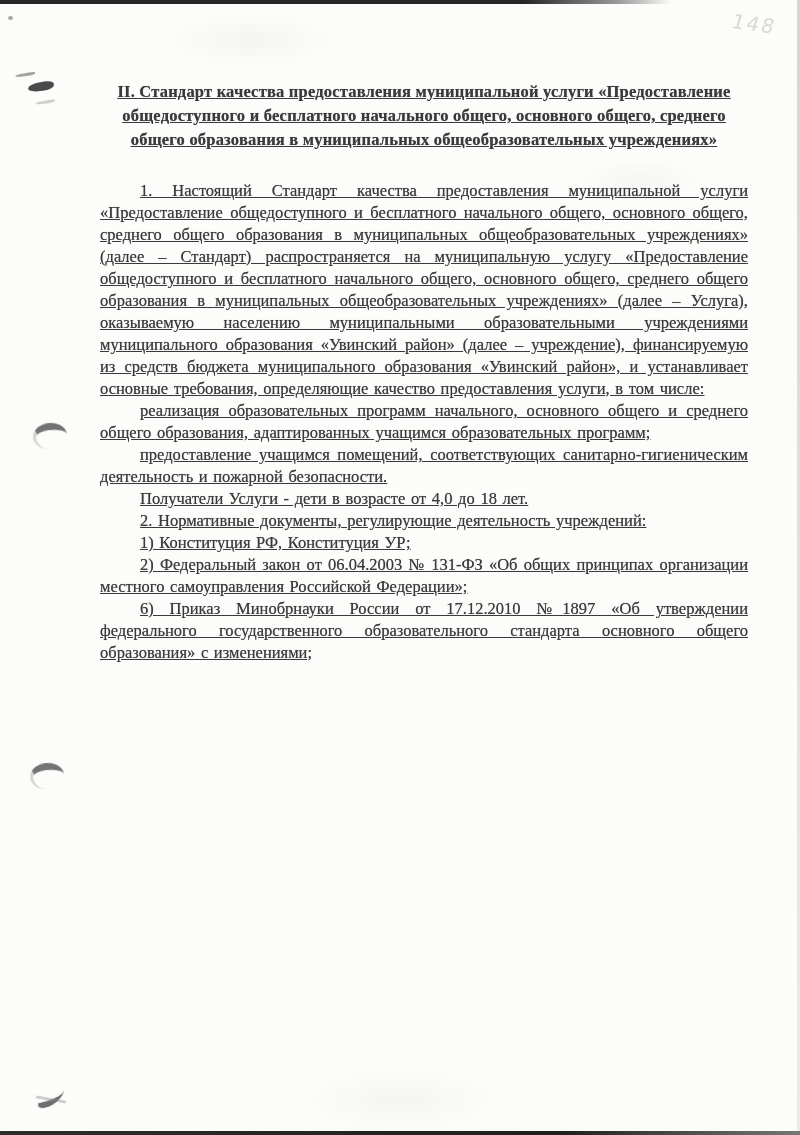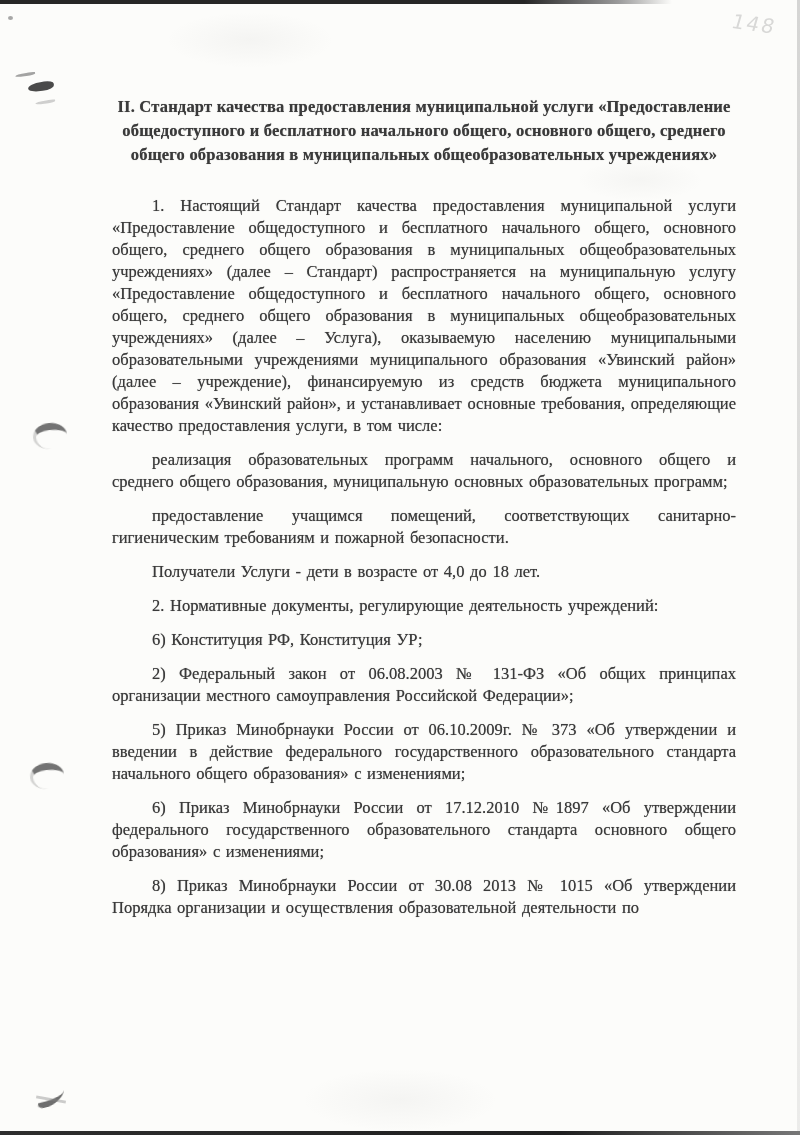--- a/index.html
+++ b/index.html
@@ -11,33 +11,34 @@
   
   .page{
     position:absolute;inset:0;
     background:
       radial-gradient(ellipse 120px 40px at 250px 40px, rgba(120,120,120,0.06), transparent 70%),
       radial-gradient(ellipse 90px 30px at 640px 180px, rgba(120,120,120,0.05), transparent 70%),
       radial-gradient(ellipse 140px 45px at 400px 1100px, rgba(120,120,120,0.06), transparent 70%),
       #fcfcfa;
   }
   .content{
-    position:absolute;left:100px;top:95px;width:648px;
+    position:absolute;left:100px;top:80px;width:648px;
     color:#3a3a3a;
     font-size:16.5px;line-height:22px;
     text-shadow:0 0 0.7px rgba(70,70,70,0.75);
+    text-decoration:underline;
   }
   .title{
     font-weight:bold;text-align:center;
     line-height:24px;
     margin:0 10px 28px 10px;
     letter-spacing:0.2px;
   }
   .body p{
-    margin:12px;text-align:justify;text-indent:40px;
+    margin:0;text-align:justify;text-indent:40px;
     word-spacing:1.5px;
   }
   
   .edge-top{
     position:absolute;left:0;top:0;width:672px;height:4px;
     background:linear-gradient(to right,#262626 78%, #9a9a9a 92%, transparent);
   }
   .edge-bottom{
     position:absolute;left:0;bottom:0;width:800px;height:4px;
     background:linear-gradient(to right,#2e2e2e, #1f1f1f 70%, #777);
@@ -106,25 +107,23 @@
   <div class="pencil-mark"></div>
   <div class="hole hole1"></div>
   <div class="hole hole2"></div>
   <div class="check-mark"></div>
   <div class="check-tail"></div>
 
   <div class="content">
     <p class="title">II. Стандарт качества предоставления муниципальной  услуги «Предоставление общедоступного и бесплатного начального общего, основного общего, среднего общего образования в муниципальных общеобразовательных учреждениях»</p>
     <div class="body">
       <p>1. Настоящий Стандарт качества предоставления муниципальной услуги «Предоставление общедоступного и бесплатного начального общего, основного общего, среднего общего образования в муниципальных общеобразовательных учреждениях» (далее – Стандарт) распространяется на муниципальную услугу «Предоставление общедоступного и бесплатного начального общего, основного общего, среднего общего образования в муниципальных общеобразовательных учреждениях» (далее – Услуга), оказываемую населению муниципальными образовательными учреждениями муниципального образования «Увинский район» (далее – учреждение), финансируемую из средств бюджета муниципального образования «Увинский район», и устанавливает основные требования, определяющие качество предоставления услуги, в том числе:</p>
-      <p>реализация образовательных программ начального, основного общего и среднего общего образования, муниципальную основных образовательных программ;</p>
-      <p>предоставление учащимся помещений, соответствующих санитарно-гигиеническим требованиям и пожарной безопасности.</p>
+      <p>реализация образовательных программ начального, основного общего и среднего общего образования, адаптированных учащимся образовательных программ;</p>
+      <p>предоставление учащимся помещений, соответствующих санитарно-гигиеническим деятельность и пожарной безопасности.</p>
       <p>Получатели Услуги - дети в возрасте от 4,0 до 18 лет.</p>
       <p>2. Нормативные документы, регулирующие деятельность учреждений:</p>
-      <p>6) Конституция РФ, Конституция УР;</p>
-      <p>2) Федеральный закон от 06.08.2003 № 131-ФЗ «Об общих принципах организации местного самоуправления Российской Федерации»;</p>
-      <p>5) Приказ Минобрнауки России от 06.10.2009г. № 373 «Об утверждении и введении в действие федерального государственного образовательного стандарта начального общего образования» с изменениями;</p>
+      <p>1) Конституция РФ, Конституция УР;</p>
+      <p>2) Федеральный закон от 06.04.2003 № 131-ФЗ «Об общих принципах организации местного самоуправления Российской Федерации»;</p>
       <p>6) Приказ Минобрнауки России от 17.12.2010 №1897 «Об утверждении федерального государственного образовательного стандарта основного общего образования» с изменениями;</p>
-      <p>8) Приказ Минобрнауки России от 30.08 2013 № 1015 «Об утверждении Порядка организации и осуществления образовательной деятельности по</p>
     </div>
   </div>
 
 </div>
 
 </body></html>

